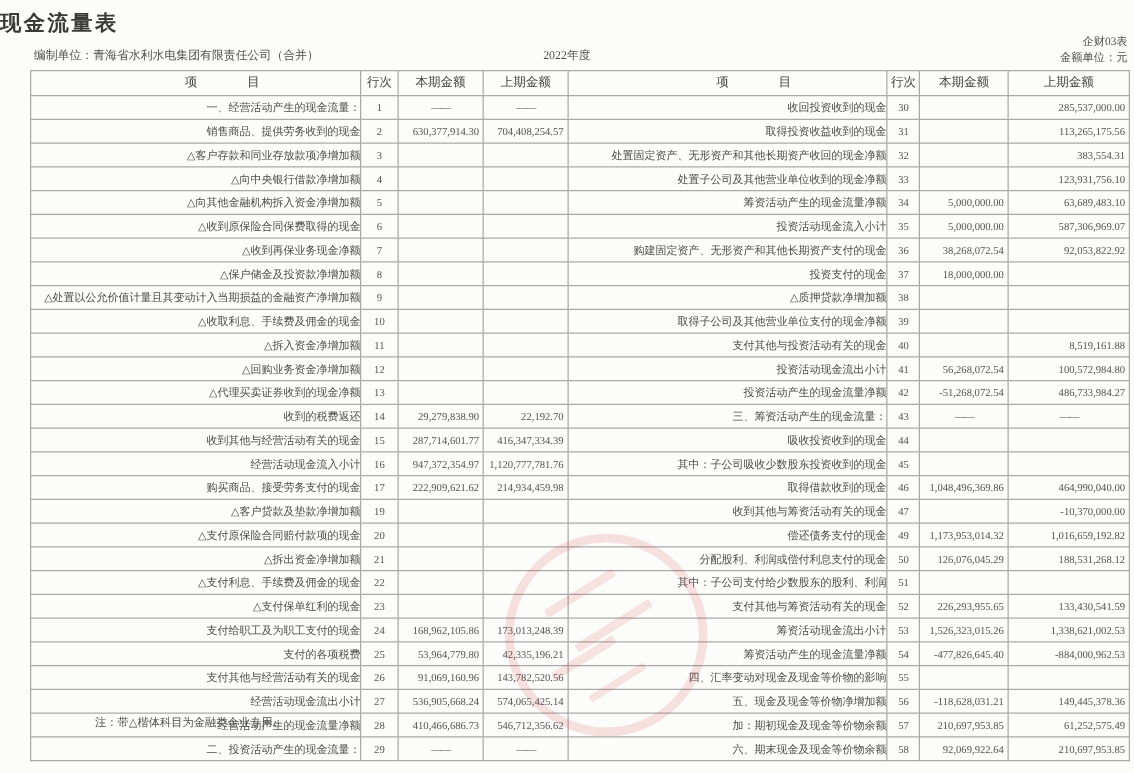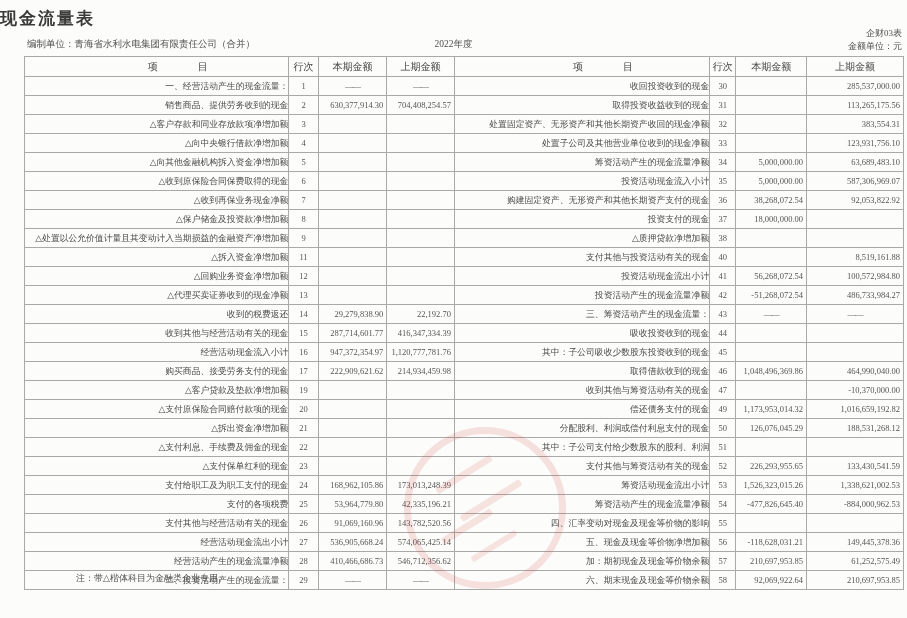--- a/index.html
+++ b/index.html
@@ -173,20 +173,30 @@
           <td class="item s-tri">△处置以公允价值计量且其变动计入当期损益的金融资产净增加额</td>
           <td class="line">9</td>
           <td class="num"></td>
           <td class="num"></td>
           <td class="item s-tri">△质押贷款净增加额</td>
           <td class="line">38</td>
           <td class="num"></td>
           <td class="num"></td>
         </tr>
         <tr>
+          <td class="item s-tri">△收取利息、手续费及佣金的现金</td>
+          <td class="line">10</td>
+          <td class="num"></td>
+          <td class="num"></td>
+          <td class="item s-normal">取得子公司及其他营业单位支付的现金净额</td>
+          <td class="line">39</td>
+          <td class="num"></td>
+          <td class="num"></td>
+        </tr>
+        <tr>
           <td class="item s-tri">△拆入资金净增加额</td>
           <td class="line">11</td>
           <td class="num"></td>
           <td class="num"></td>
           <td class="item s-normal">支付其他与投资活动有关的现金</td>
           <td class="line">40</td>
           <td class="num"></td>
           <td class="num">8,519,161.88</td>
         </tr>
         <tr>

